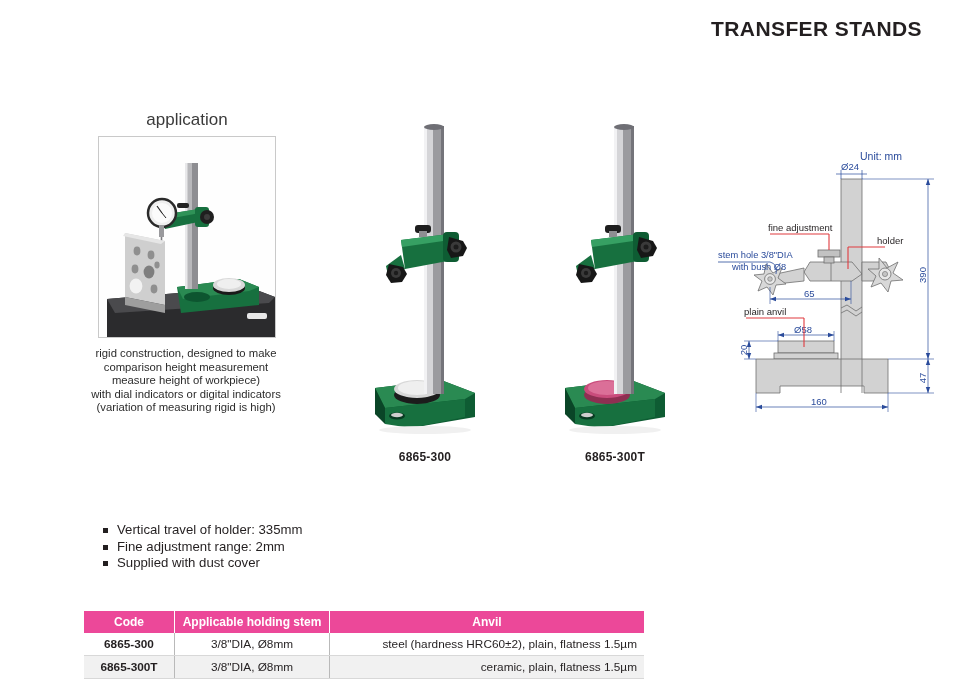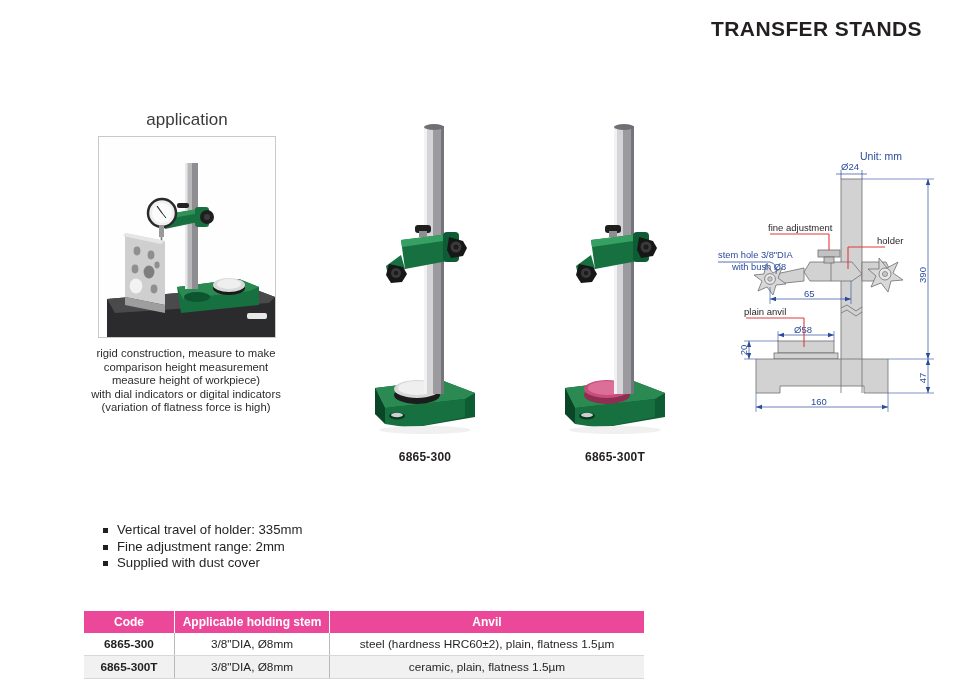--- a/index.html
+++ b/index.html
@@ -146,21 +146,21 @@
     border-right: 1px solid #b9b9b9;
     border-bottom: 1px solid #d8d8d8;
     color: #231f20;
     height: 16px;
   }
   #spec-table td:last-child { border-right: none; }
   #spec-table tbody tr:nth-child(odd) { background: #ffffff; }
   #spec-table tbody tr:nth-child(even) { background: #f1f1f1; }
   .col-code { width: 76px; text-align: center; font-weight: bold; }
   .col-stem { width: 140px; text-align: center; }
-  .col-anvil { width: 300px; text-align: center; }
+  .col-anvil { width: 300px; text-align: right; }
 </style>
 </head>
 <body>
 
 <div id="page-title">TRANSFER STANDS</div>
 
 <div id="application-block">
   <div id="application-caption-top">application</div>
 
   <div id="application-photo">
@@ -207,25 +207,25 @@
       <ellipse cx="50" cy="135" rx="5.4" ry="6.4" fill="#7e7e7e"></ellipse>
       <ellipse cx="37" cy="149" rx="6.4" ry="7.4" fill="#f2f2f2"></ellipse>
       <ellipse cx="55" cy="152" rx="3.4" ry="4.4" fill="#8f8f8f"></ellipse>
       <ellipse cx="58" cy="128" rx="2.6" ry="3.4" fill="#8f8f8f"></ellipse>
 
       <rect x="148" y="176" width="20" height="6" rx="2" fill="#e8e8e8"></rect>
     </svg>
   </div>
 
   <div id="application-description">
-    <div>rigid construction, measure to make</div>
+    <div>rigid construction, designed to make</div>
     <div>comparison height measurement</div>
     <div>measure height of workpiece)</div>
     <div>with dial indicators or digital indicators</div>
-    <div>(variation of flatness force is high)</div>
+    <div>(variation of measuring rigid is high)</div>
   </div>
 </div>
 
 <div class="product-block" id="product-block-1">
   <div class="product-photo">
     <svg width="160" height="330" viewBox="0 0 160 330">
       <rect x="0" y="0" width="160" height="330" fill="#ffffff"></rect>
 
       <path d="M30 276 L96 268 L130 281 L130 305 L66 316 L30 302 Z" fill="#0e5c33"></path>
       <path d="M30 276 L96 268 L130 281 L120 287 L40 296 Z" fill="#2a8a52"></path>

